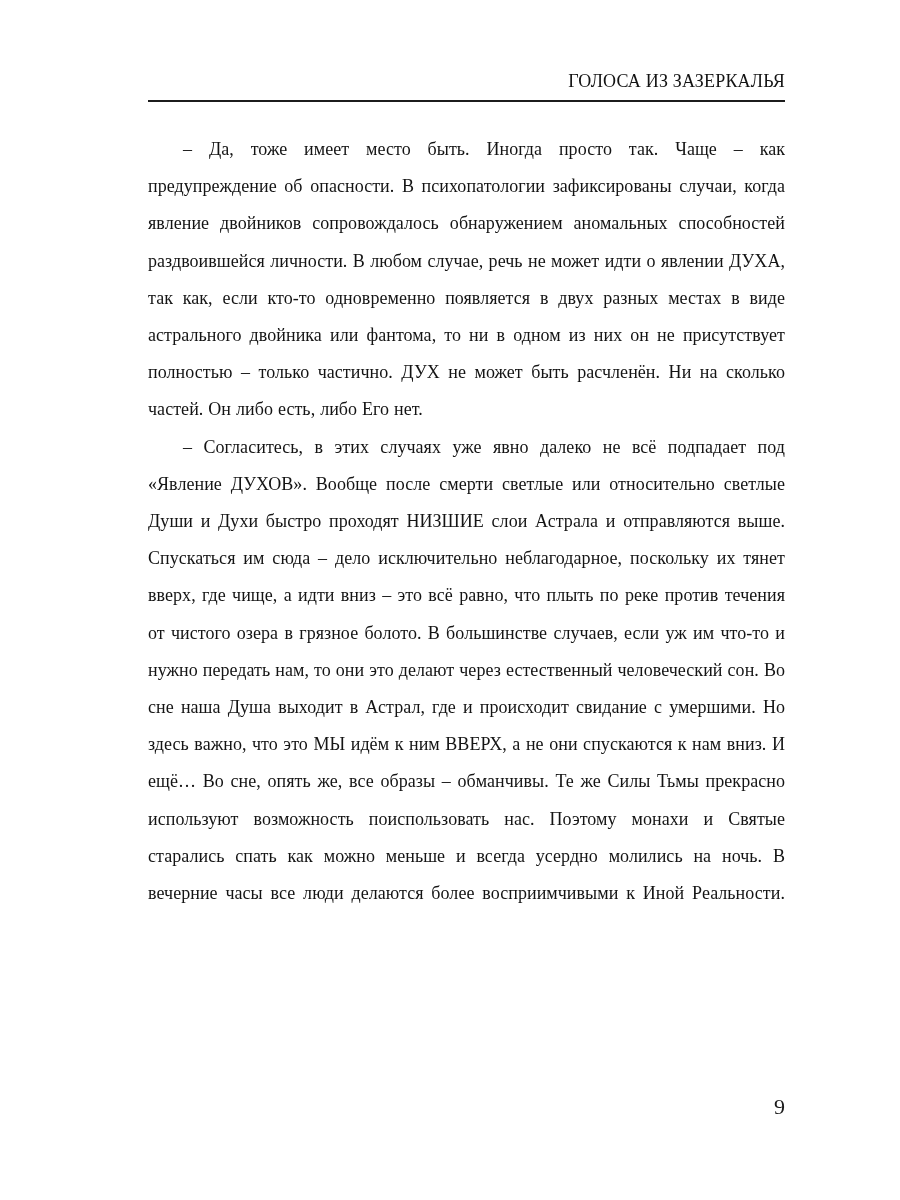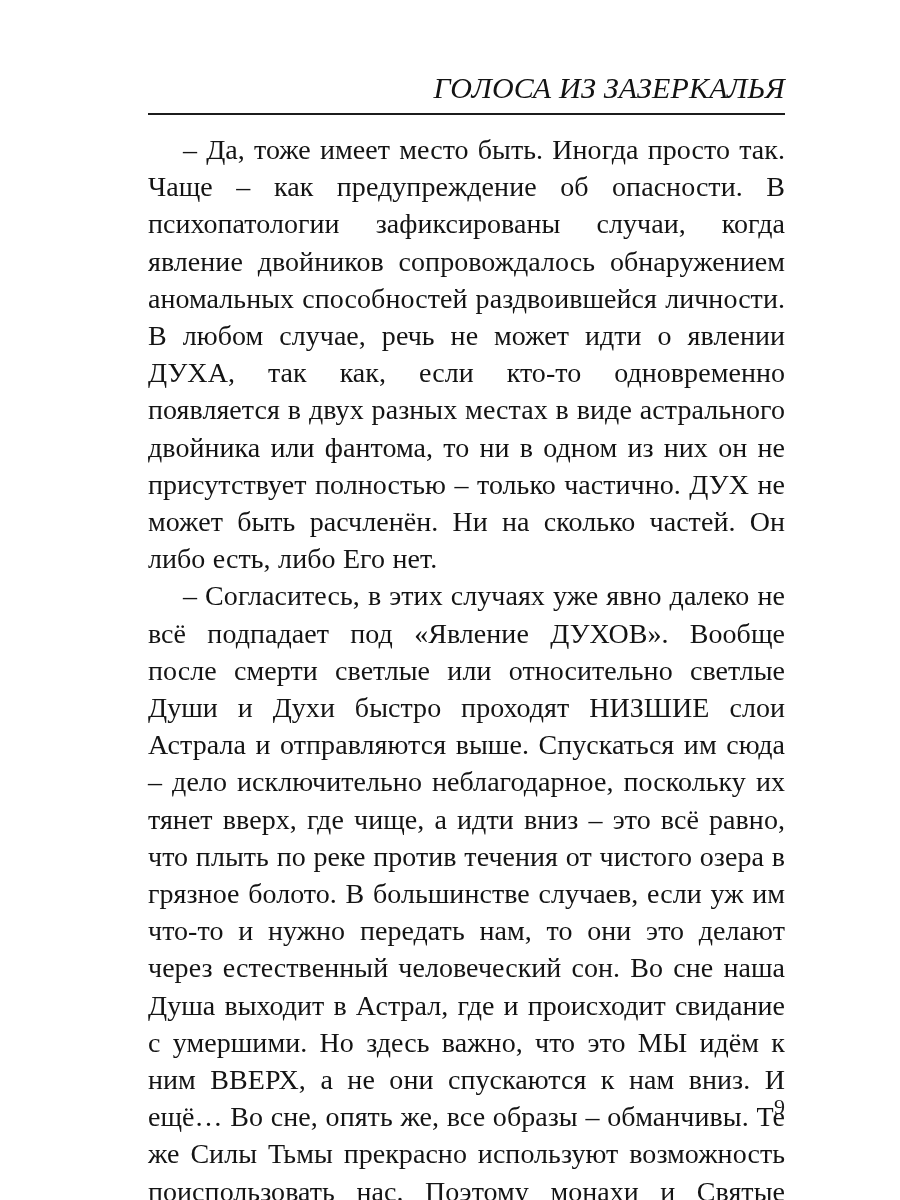--- a/index.html
+++ b/index.html
@@ -28,23 +28,22 @@
   .header-zone {
     position: absolute;
     left: 148px;
     top: 72px;
     width: 637px;
   }
 
   .running-head {
     margin: 0;
     text-align: right;
-    font-style: italic;
     font-weight: 400;
-    font-size: 30px;
+    font-size: 18px;
     letter-spacing: 0.2px;
     line-height: 1.08;
     color: #131313;
     white-space: nowrap;
   }
 
   .head-rule {
     margin-top: 9px;
     width: 100%;
     height: 0;
@@ -58,21 +57,21 @@
     left: 148px;
     top: 131px;
     width: 637px;
   }
 
   .textblock p {
     margin: 0;
     text-align: justify;
     text-align-last: left;
     text-indent: 35px;
-    font-size: 28px;
+    font-size: 18px;
     line-height: 37.2px;
     letter-spacing: 0.05px;
     word-spacing: 0.4px;
     color: #141414;
     hyphens: manual;
   }
 
   .textblock p.last-full {
     text-align-last: justify;
   }

